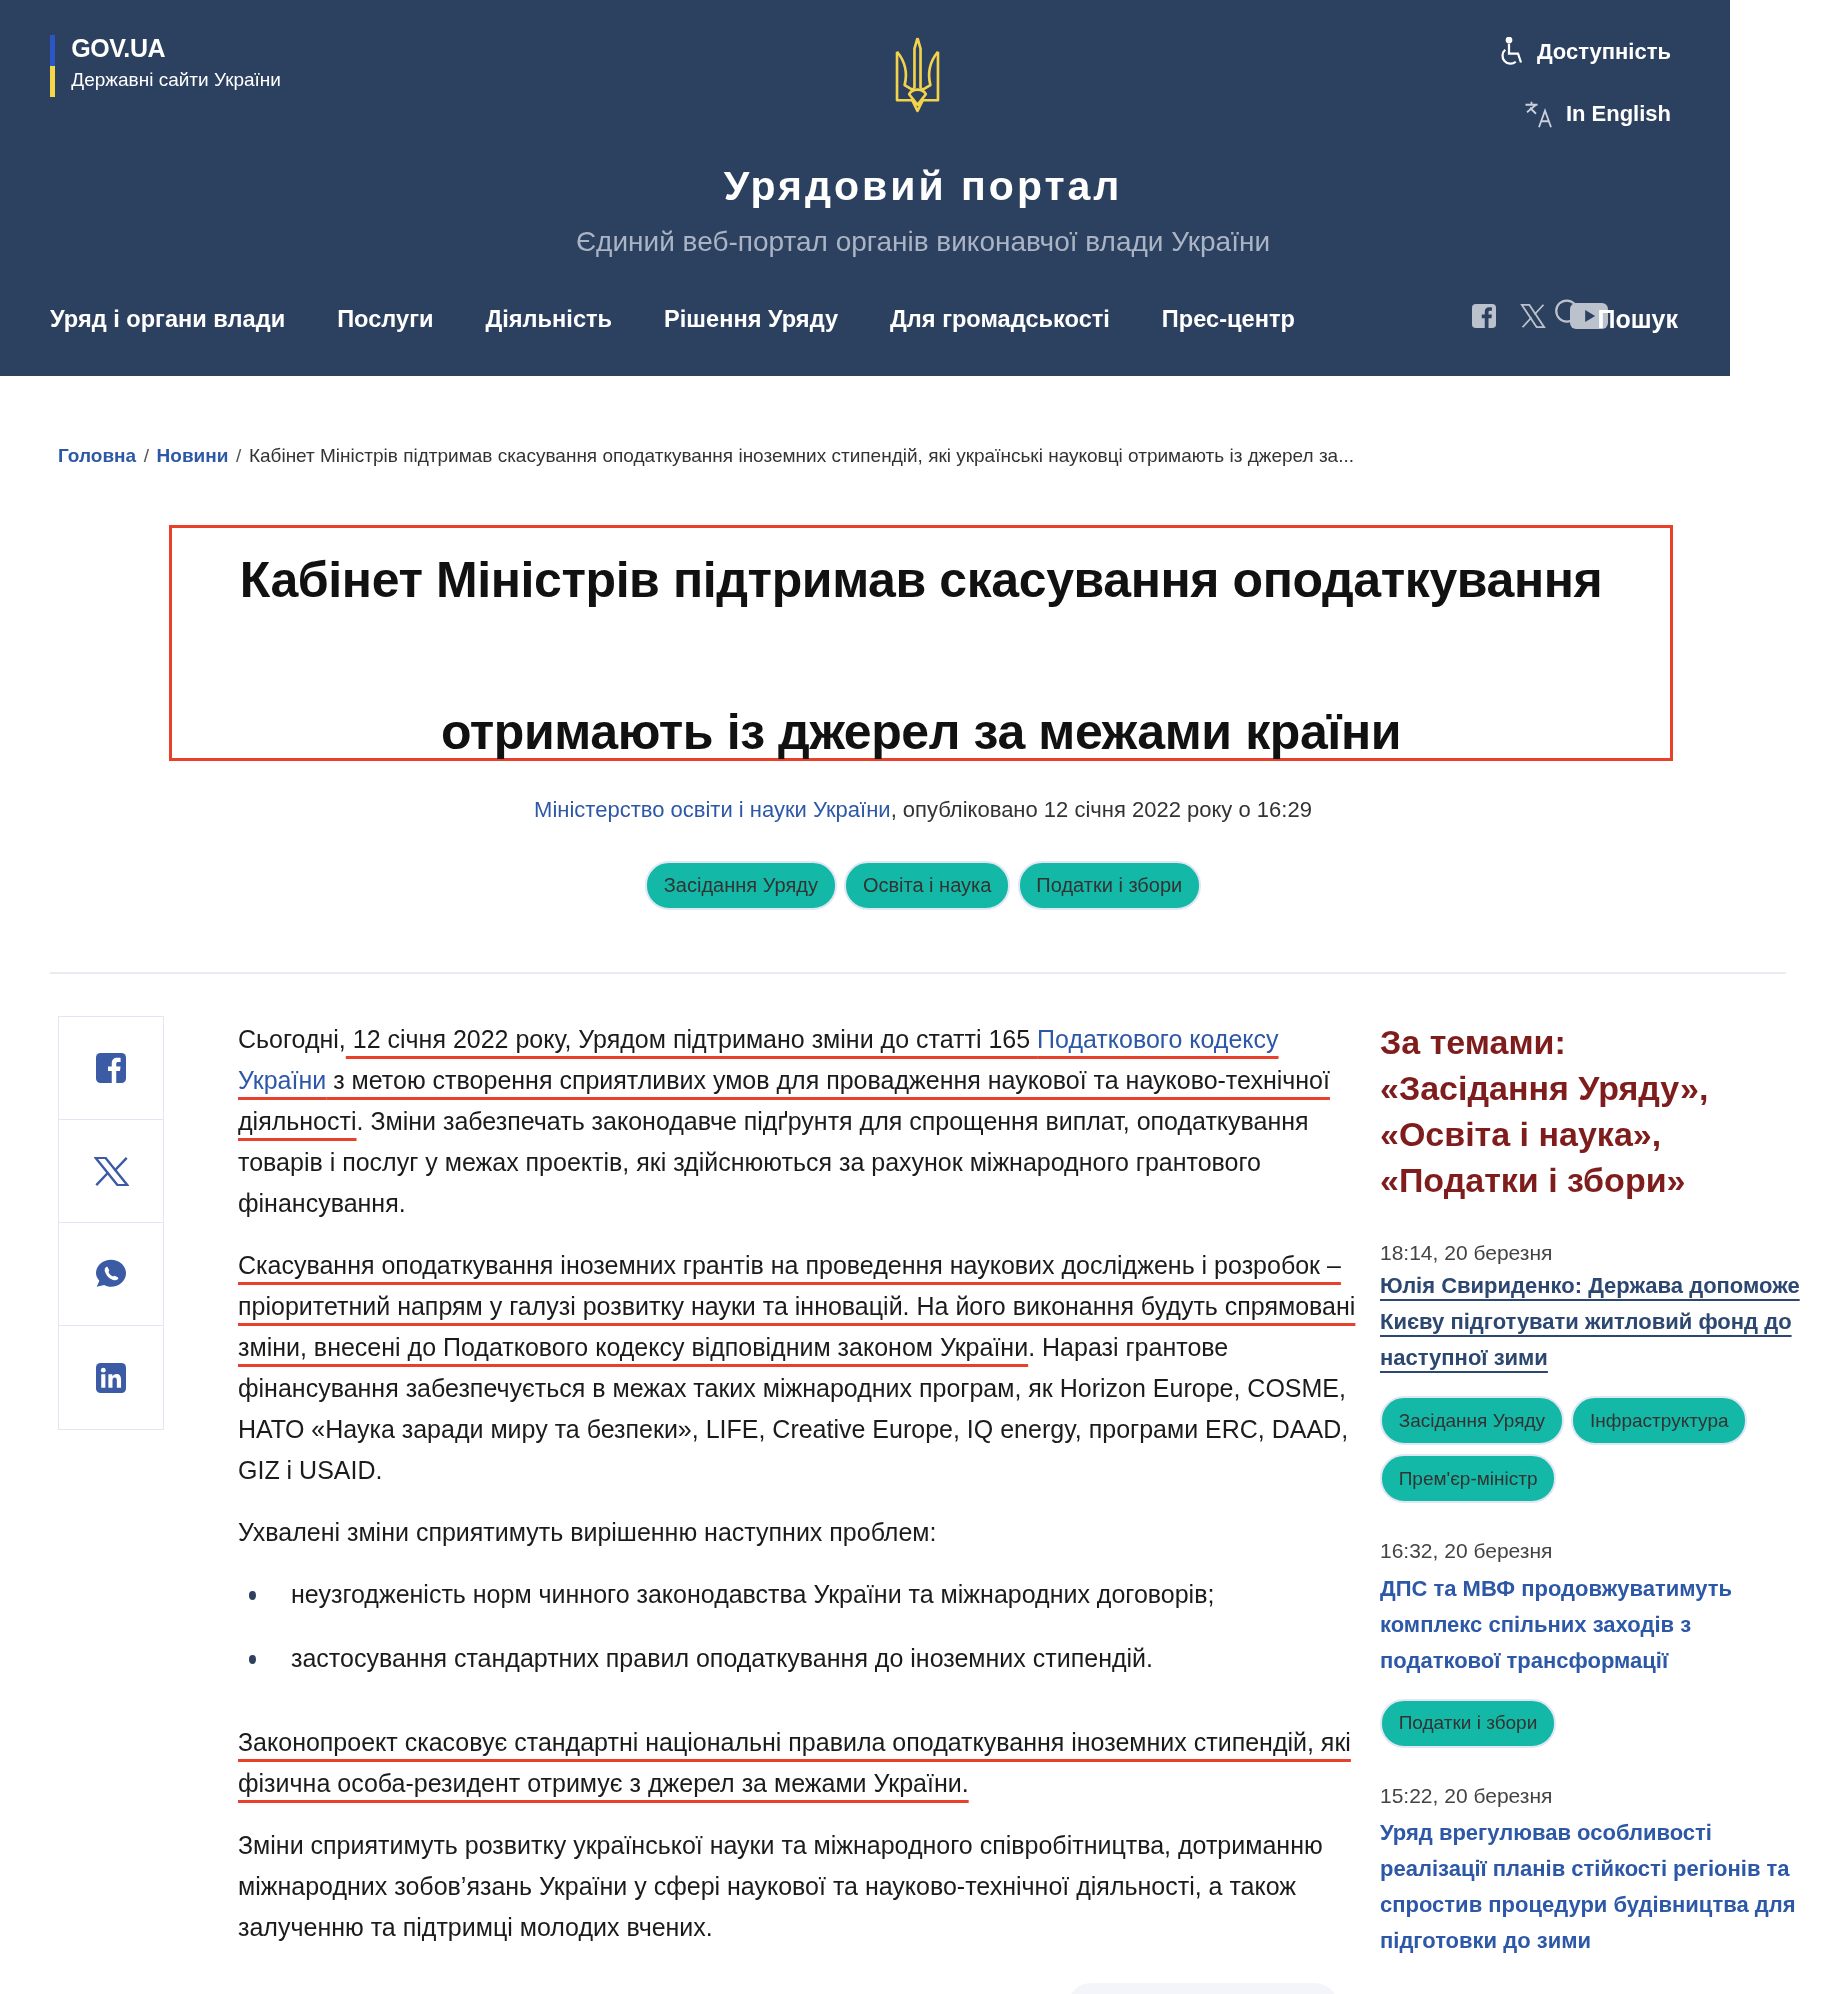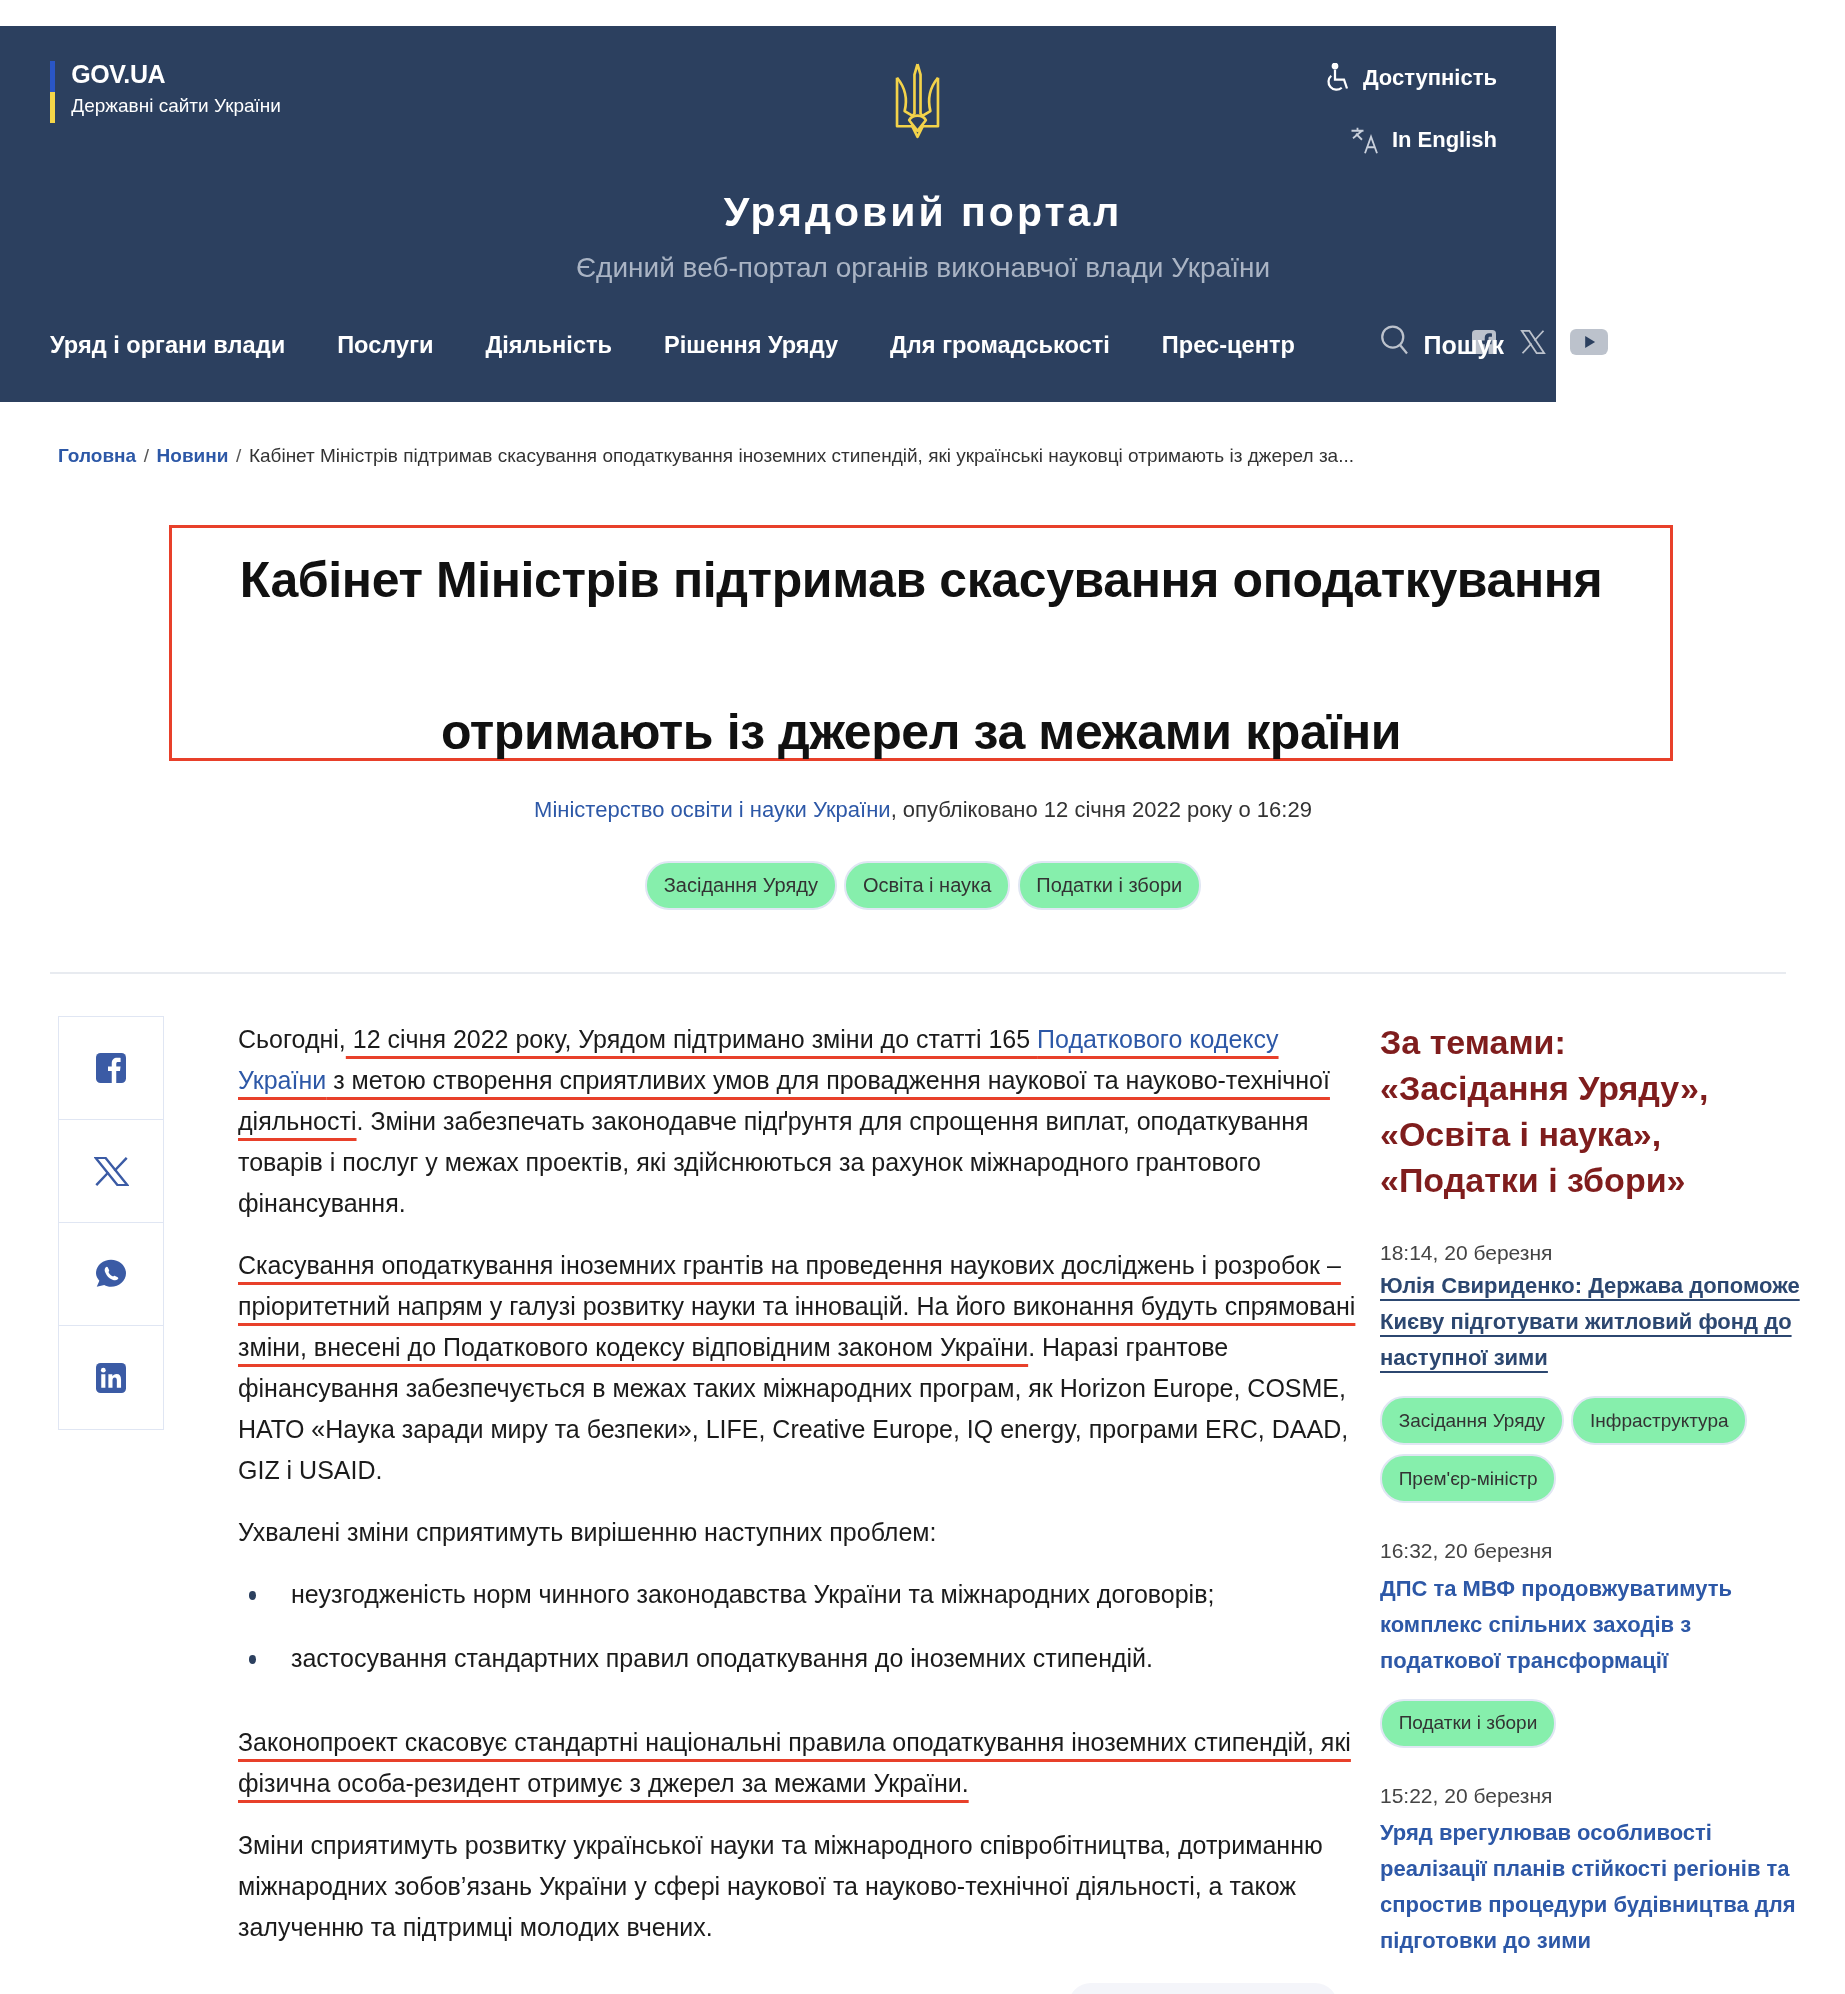--- a/index.html
+++ b/index.html
@@ -1,21 +1,21 @@
 <!DOCTYPE html>
 <html style="font-size:12px"><head>
 <meta charset="utf-8">
 <style>
   * { box-sizing: border-box; margin: 0; padding: 0; }
   html, body { width: 1846px; height: 1995px; overflow: hidden; background: #ffffff; }
   body { font-family: "Liberation Sans", "DejaVu Sans", sans-serif; color: #1b1b1b; position: relative; }
   a { text-decoration: none; color: inherit; }
 
   
-  .header { position: absolute; left: 0; top: 0; width: 1556px; height: 376px; background: #2c405f; margin-top: 26px; }
+  .header { position: absolute; left: 0; top: 0; width: 1730px; height: 376px; background: #2c405f; }
   .govua { position: absolute; left: 50px; top: 35px; height: 62px; display: flex; }
   .govua .flag { width: 4.6px; height: 62px; display: flex; flex-direction: column; }
   .govua .flag .b { flex: 1; background: #2a56c6; }
   .govua .flag .y { flex: 1; background: #f5d648; }
   .govua .txt { margin-left: 16.7px; }
   .govua .t1 { color: #fff; font-weight: 700; font-size: 25px; line-height: 27px; letter-spacing: -0.4px; }
   .govua .t2 { color: #fff; font-size: 19px; line-height: 30px; margin-top: 3px; }
 
   .trident { position: absolute; left: 894px; top: 35px; width: 47px; height: 79px; }
   .portal-title { position: absolute; left: 0; width: 1846px; top: 160px; text-align: center; color: #fff;
@@ -40,21 +40,21 @@
   .breadcrumb .lnk { color: #2d58a7; font-weight: 700; }
   .breadcrumb .sep { color: #555; margin: 0 7.6px; }
 
   
   .title-box { position: absolute; left: 169px; top: 525px; width: 1504px; height: 236px; border: 3px solid #e8402a; padding-left: 48px; }
   .title { position: absolute; left: 0; top: 13.7px; width: 100%; text-align: center; font-weight: 700; font-size: 50px; line-height: 76px; color: #111; letter-spacing: -0.4px; }
 
   .meta { position: absolute; left: 0; width: 1846px; top: 794px; text-align: center; font-size: 22px; line-height: 32px; color: #333; }
   .meta .org { color: #2d58a7; }
   .tags-top { position: absolute; left: 0; width: 1846px; top: 861px; display: flex; justify-content: center; gap: 7.6px; }
-  .tag { display: inline-flex; align-items: center; height: 49px; padding: 0 16.7px; border: 2.3px solid #e0e6f3; border-radius: 24px; background: #86efac; font-size: 20px; color: #333; white-space: nowrap; }
+  .tag { display: inline-flex; align-items: center; height: 49px; padding: 0 16.7px; border: 2.3px solid #e0e6f3; border-radius: 24px; background: #14b8a6; font-size: 20px; color: #333; white-space: nowrap; }
 
   .divider { position: absolute; left: 50px; top: 972px; width: 1736px; height: 1.5px; background: #e8ebf0; }
 
   
   .share { position: absolute; left: 58px; top: 1016px; width: 106px; border: 1.5px solid #e0e6f3; }
   .share .cell { height: 103px; display: flex; align-items: center; justify-content: center; border-bottom: 1.5px solid #e0e6f3; }
   .share .cell:last-child { border-bottom: none; }
 
   
   .article { position: absolute; left: 238px; top: 1019px; width: 1118px; font-size: 25px; line-height: 41px; color: #1b1b1b; }

